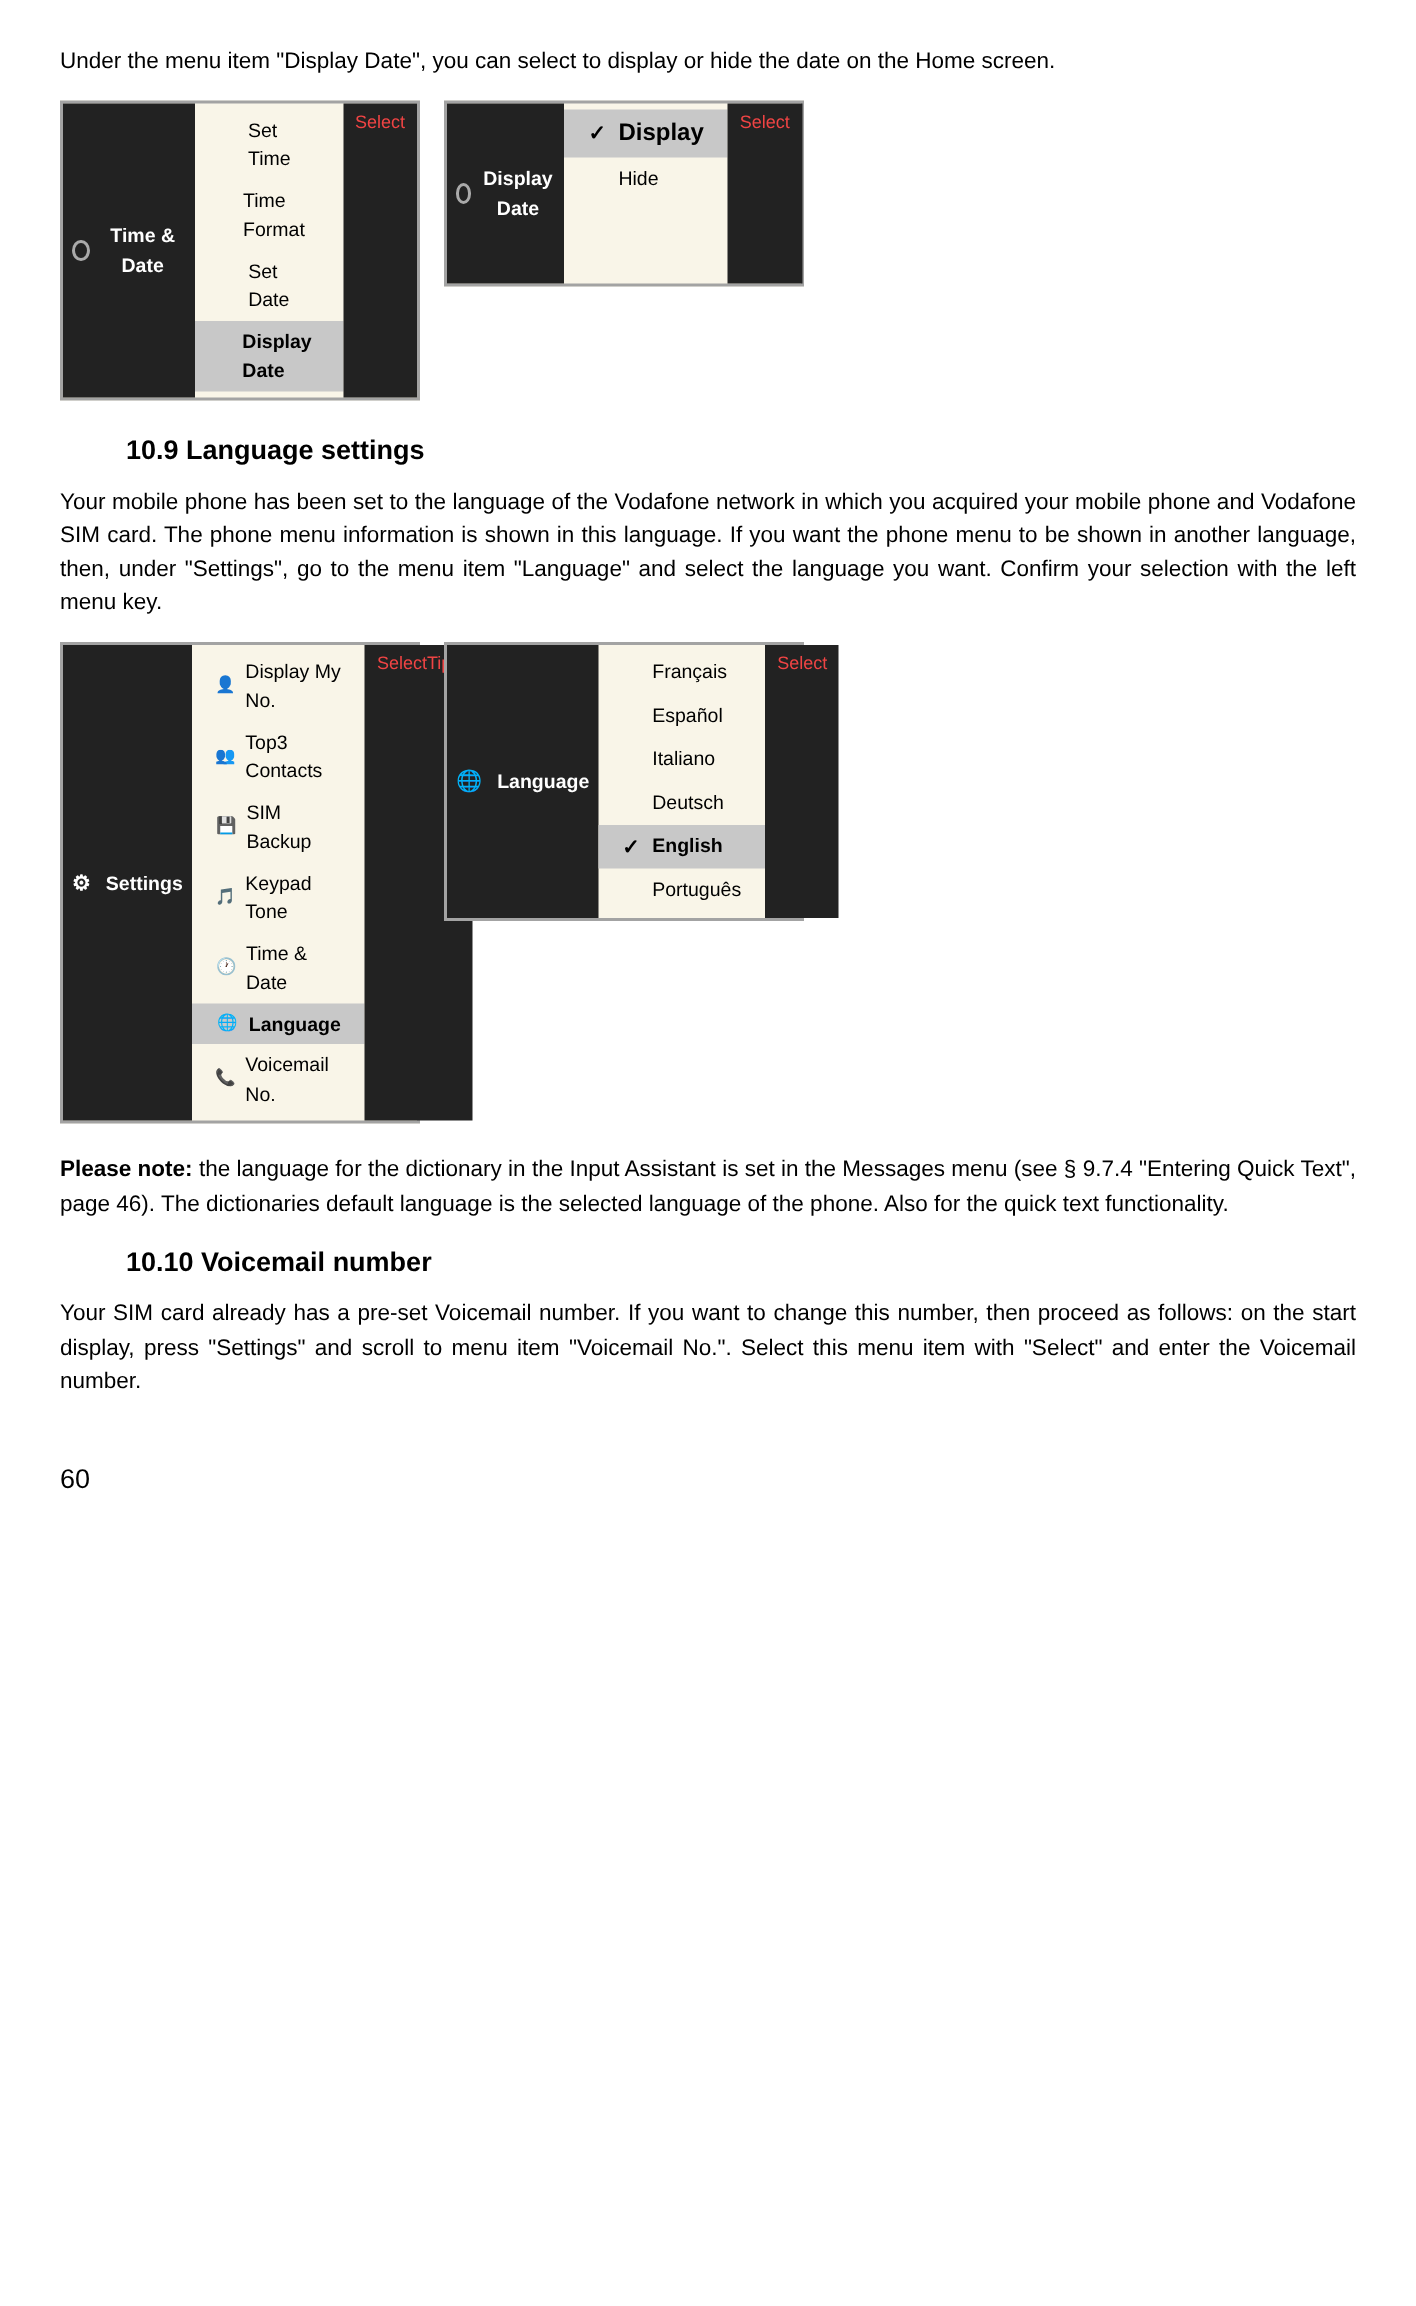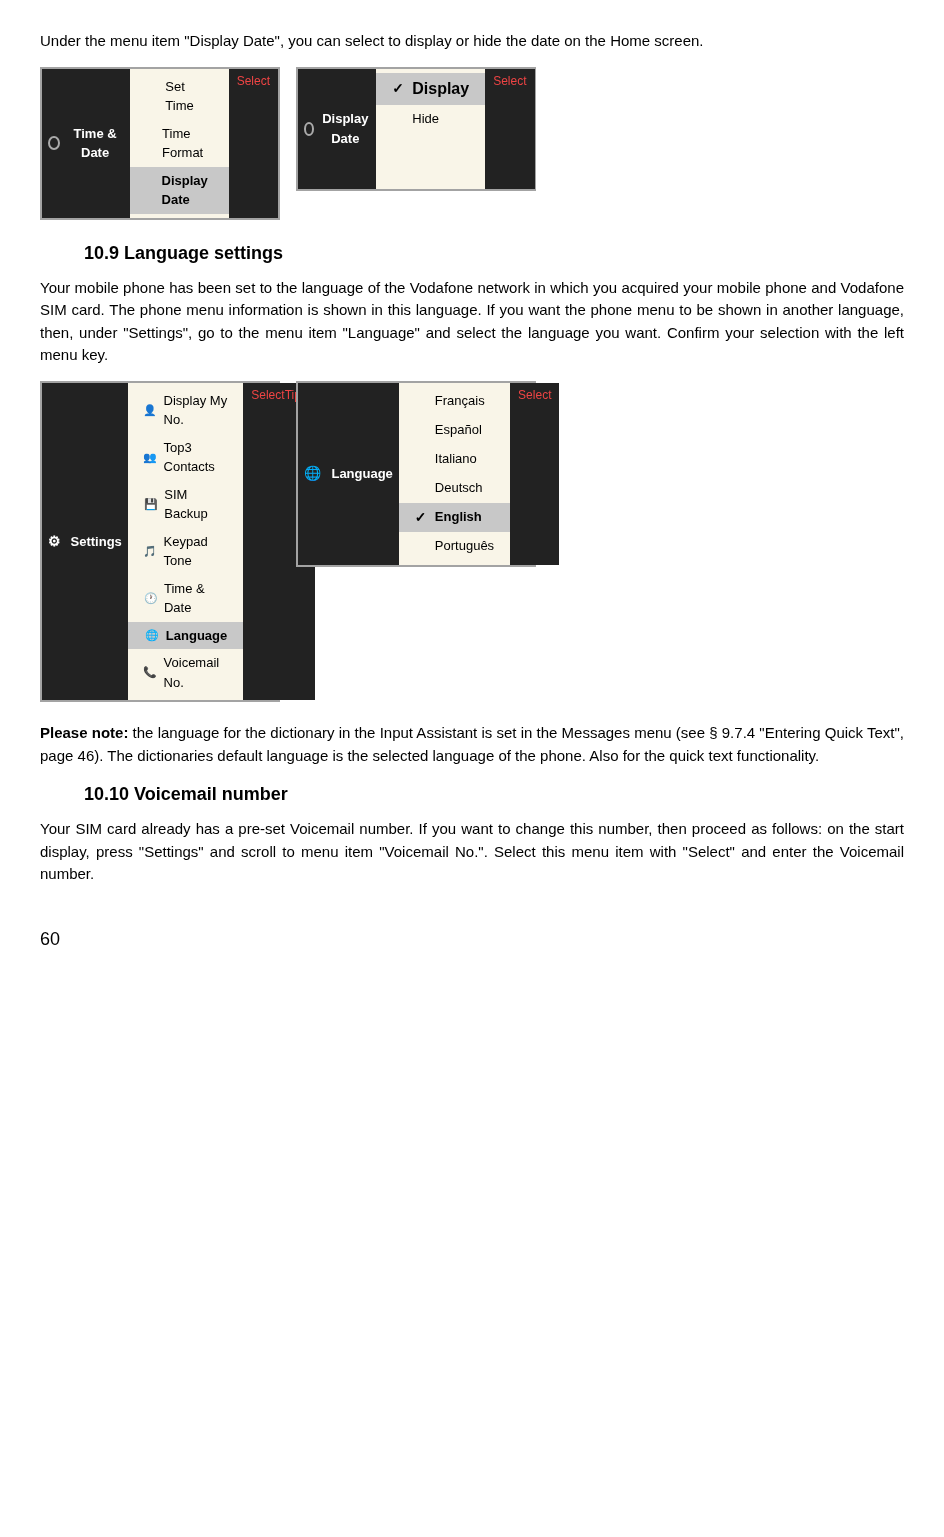--- a/index.html
+++ b/index.html
@@ -131,20 +131,24 @@
     </div>
     <div class="menu-list">
       <div class="menu-item">
         <span class="checkmark">&nbsp;</span>
         <span>Set Time</span>
       </div>
       <div class="menu-item">
         <span class="checkmark">&nbsp;</span>
         <span>Time Format</span>
       </div>
+      <div class="menu-item">
+        <span class="checkmark">&nbsp;</span>
+        <span>Set Date</span>
+      </div>
       <div class="menu-item selected">
         <span class="checkmark">&nbsp;</span>
         <span>Display Date</span>
       </div>
     </div>
     <div class="bottom-bar">
       <span>Select</span>
       <span></span>
     </div>
   </div>

